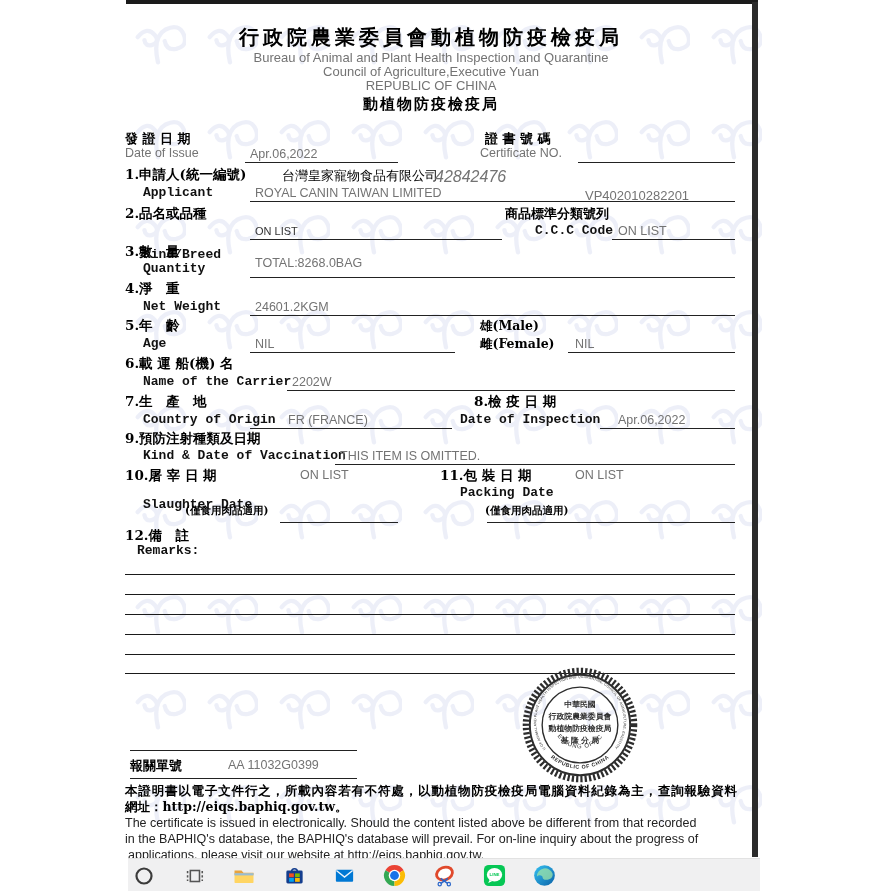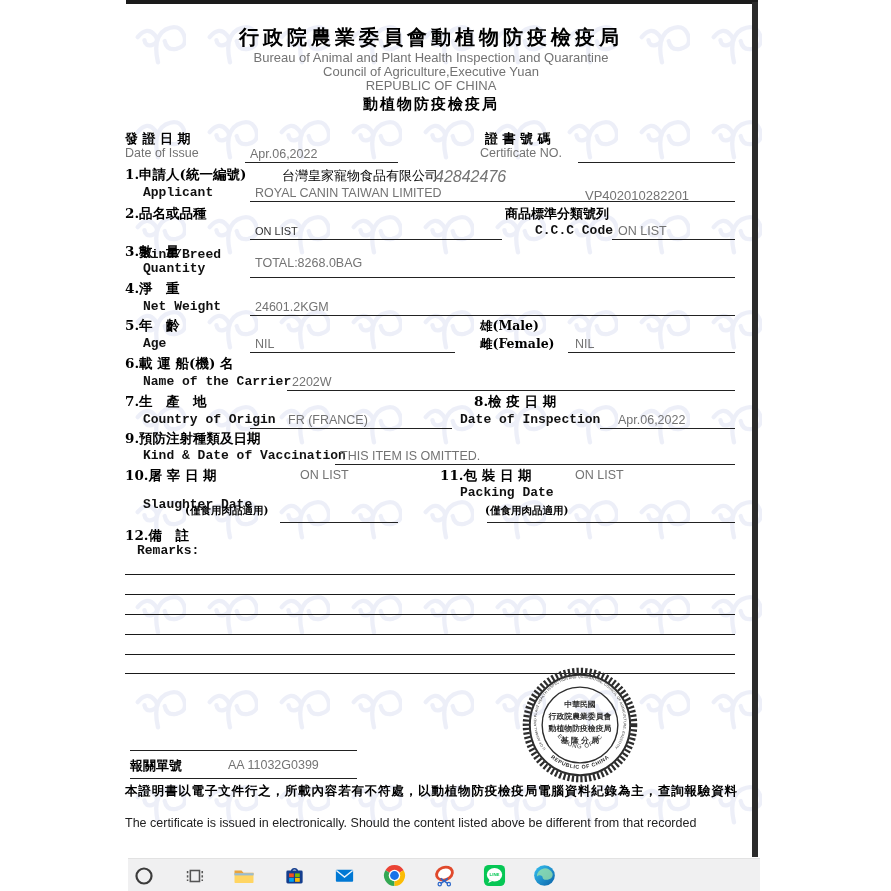--- a/index.html
+++ b/index.html
@@ -627,21 +627,24 @@
     <text x="60" y="66" text-anchor="middle" font-size="8" font-weight="bold" fill="#2d2d2d">動植物防疫檢疫局</text>
     <text x="60" y="78" text-anchor="middle" font-size="8" font-weight="bold" fill="#2d2d2d">基 隆 分 局</text>
   </svg>
 
   <div class="ul" style="left:130px;top:750px;width:227px;border-top-width:1.5px;"></div>
   <div class="abs cjk" style="left:130px;top:757px;font-size:13px;">報關單號</div>
   <div class="abs sans" style="left:228px;top:758px;font-size:12.5px;">AA 11032G0399</div>
   <div class="ul" style="left:130px;top:778px;width:227px;border-top-width:1.5px;"></div>
 
   <div class="abs footer-zh just" style="left:125px;top:783px;width:612px;font-size:12.5px;">本證明書以電子文件行之，所載內容若有不符處，以動植物防疫檢疫局電腦資料紀錄為主，查詢報驗資料</div>
+  <div class="abs footer-zh" style="left:125px;top:799px;font-size:12.5px;">網址：http://eiqs.baphiq.gov.tw。</div>
   <div class="abs sans" style="left:125px;top:816px;font-size:12.5px;color:#222;">The certificate is issued in electronically. Should the content listed above be different from that recorded</div>
+  <div class="abs sans" style="left:125px;top:832px;font-size:12.5px;color:#222;">in the BAPHIQ's database, the BAPHIQ's database will prevail. For on-line inquiry about the progress of</div>
+  <div class="abs sans" style="left:128px;top:848px;font-size:12.5px;color:#222;">applications, please visit our website at http://eiqs.baphiq.gov.tw.</div>
 
   <div id="taskbar">
     <div class="tbi">
       <svg width="22" height="22" viewBox="0 0 24 24">
           <circle cx="12" cy="12" r="8.2" fill="none" stroke="#3b3b3b" stroke-width="2.4"></circle>
         </svg>
     </div>
     <div class="tbi">
       <svg width="22" height="22" viewBox="0 0 24 24" fill="none" stroke="#555" stroke-width="1.7">
         <rect x="8" y="6" width="10" height="12"></rect>

